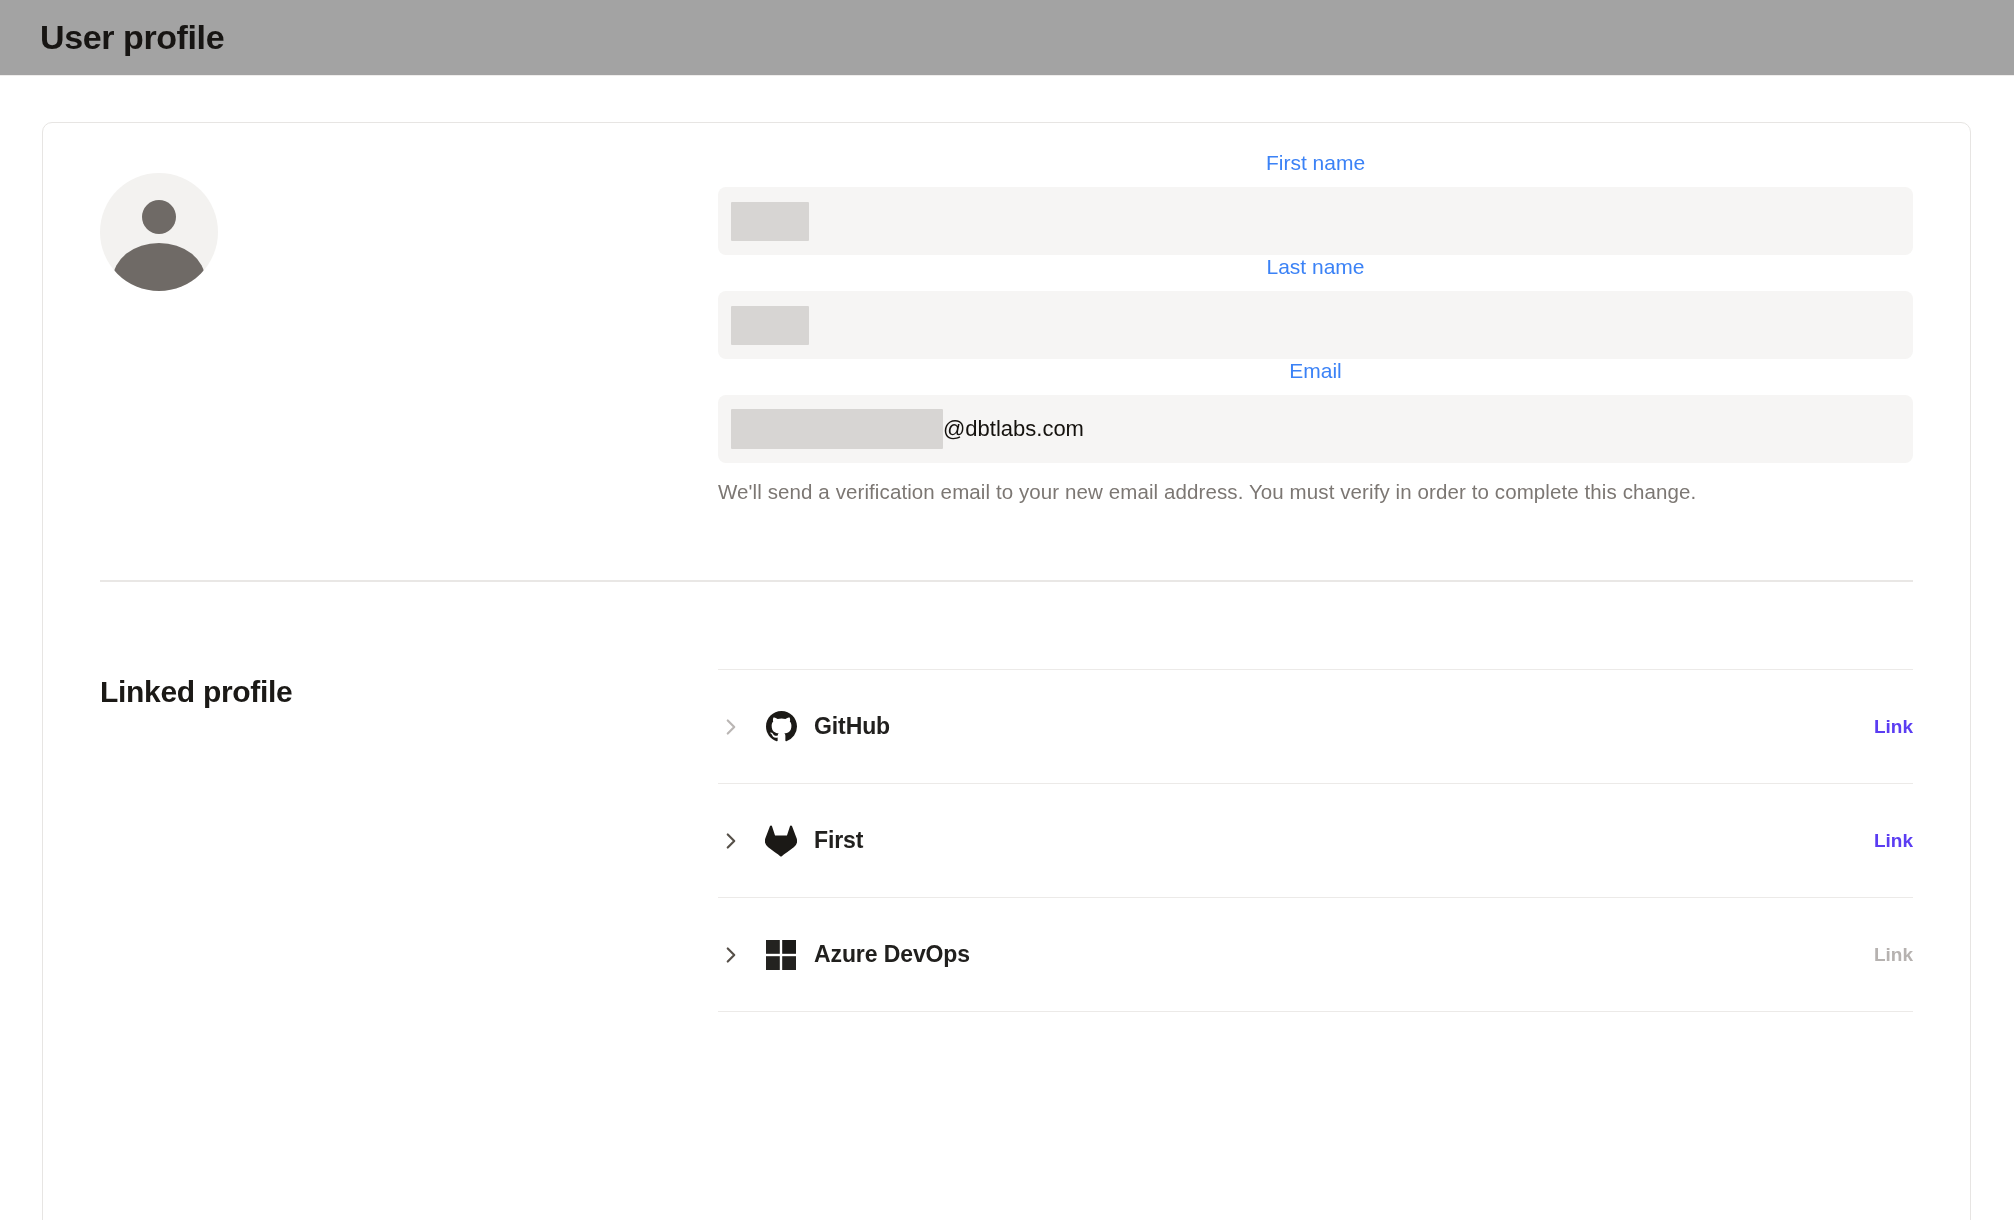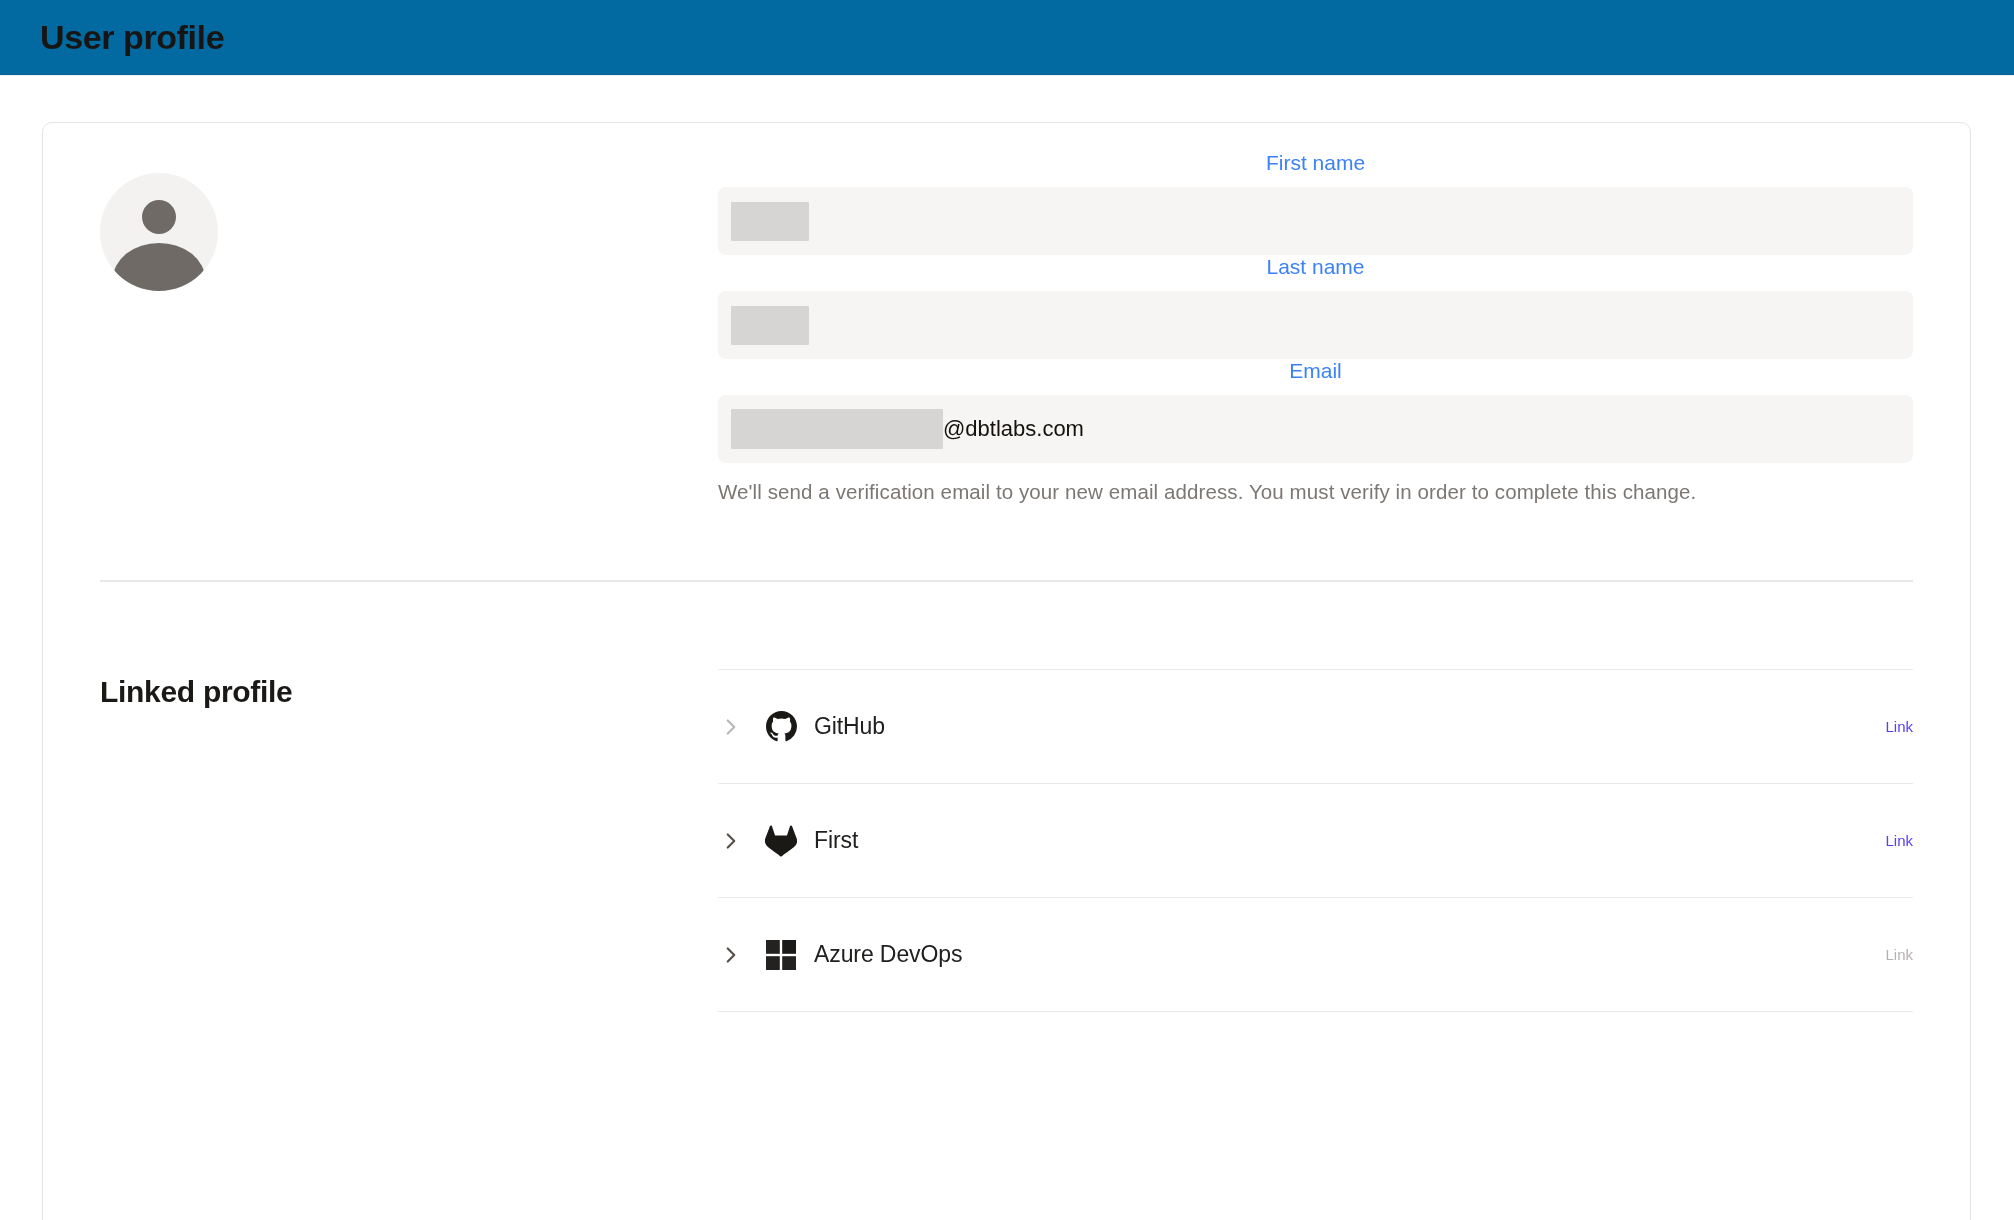--- a/index.html
+++ b/index.html
@@ -1,21 +1,21 @@
 <!DOCTYPE html>
 <html><head>
 <meta charset="utf-8">
 <style>
   * { margin:0; padding:0; box-sizing:border-box; }
   html,body { width:2014px; height:1220px; background:#ffffff; overflow:hidden;
               font-family:"Liberation Sans", sans-serif; color:#1f1d1b; }
 
   
   .topbar { height:76px; display:flex; align-items:center; padding:0 40px;
-            border-bottom:1px solid #efedec; background:#0369a1; }
+            border-bottom:1px solid #efedec; background:#a3a3a3; }
   .page-title { font-size:34px; font-weight:700; letter-spacing:-0.4px; color:#171513; }
 
   
   .card { position:absolute; left:42px; top:122px; width:1929px; height:1180px;
           background:#fff; border:1px solid #e7e5e3; border-radius:10px;
           padding:0 57px; }
 
   
   .section-header { display:flex; justify-content:space-between; align-items:center;
                     margin-top:46px; }
@@ -48,22 +48,22 @@
 
   
   .la-grid { display:grid; grid-template-columns:618px 1fr; margin-top:87px; }
   .la-heading-wrap { padding-top:6px; }
   .account-list { border-top:1px solid #eceae8; }
   .account-row { height:114px; display:flex; align-items:center;
                  border-bottom:1px solid #eceae8; }
   .row-chevron { width:26px; height:26px; margin-right:20px; flex:none; cursor:pointer; }
   .row-chevron svg { display:block; }
   .row-icon { width:34px; display:flex; justify-content:center; margin-right:16px; flex:none; }
-  .row-name { font-size:23px; font-weight:400; color:#21201e; letter-spacing:-0.1px; }
-  .row-action { margin-left:auto; font-size:15px; font-weight:400; text-decoration:none; }
+  .row-name { font-size:23px; font-weight:700; color:#21201e; letter-spacing:-0.1px; }
+  .row-action { margin-left:auto; font-size:19px; font-weight:700; text-decoration:none; }
   .row-action.enabled { color:#5b3df2; cursor:pointer; }
   .row-action.disabled { color:#b6b2b0; cursor:default; }
 </style>
 </head>
 <body>
 
 <div class="topbar">
   <h1 class="page-title">User profile</h1>
 </div>
 

